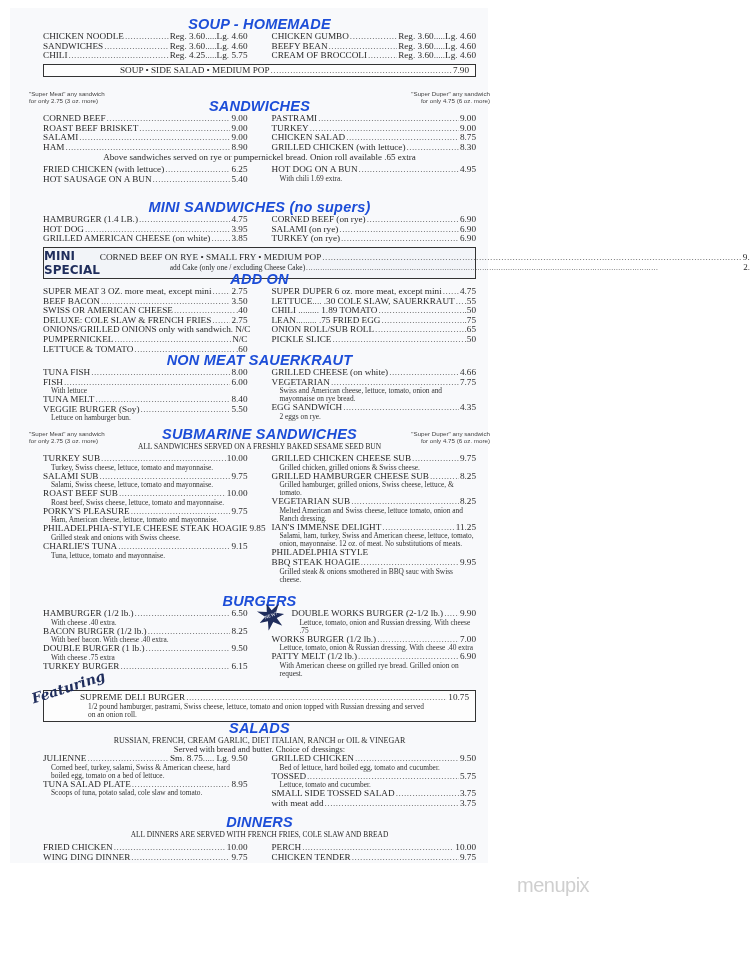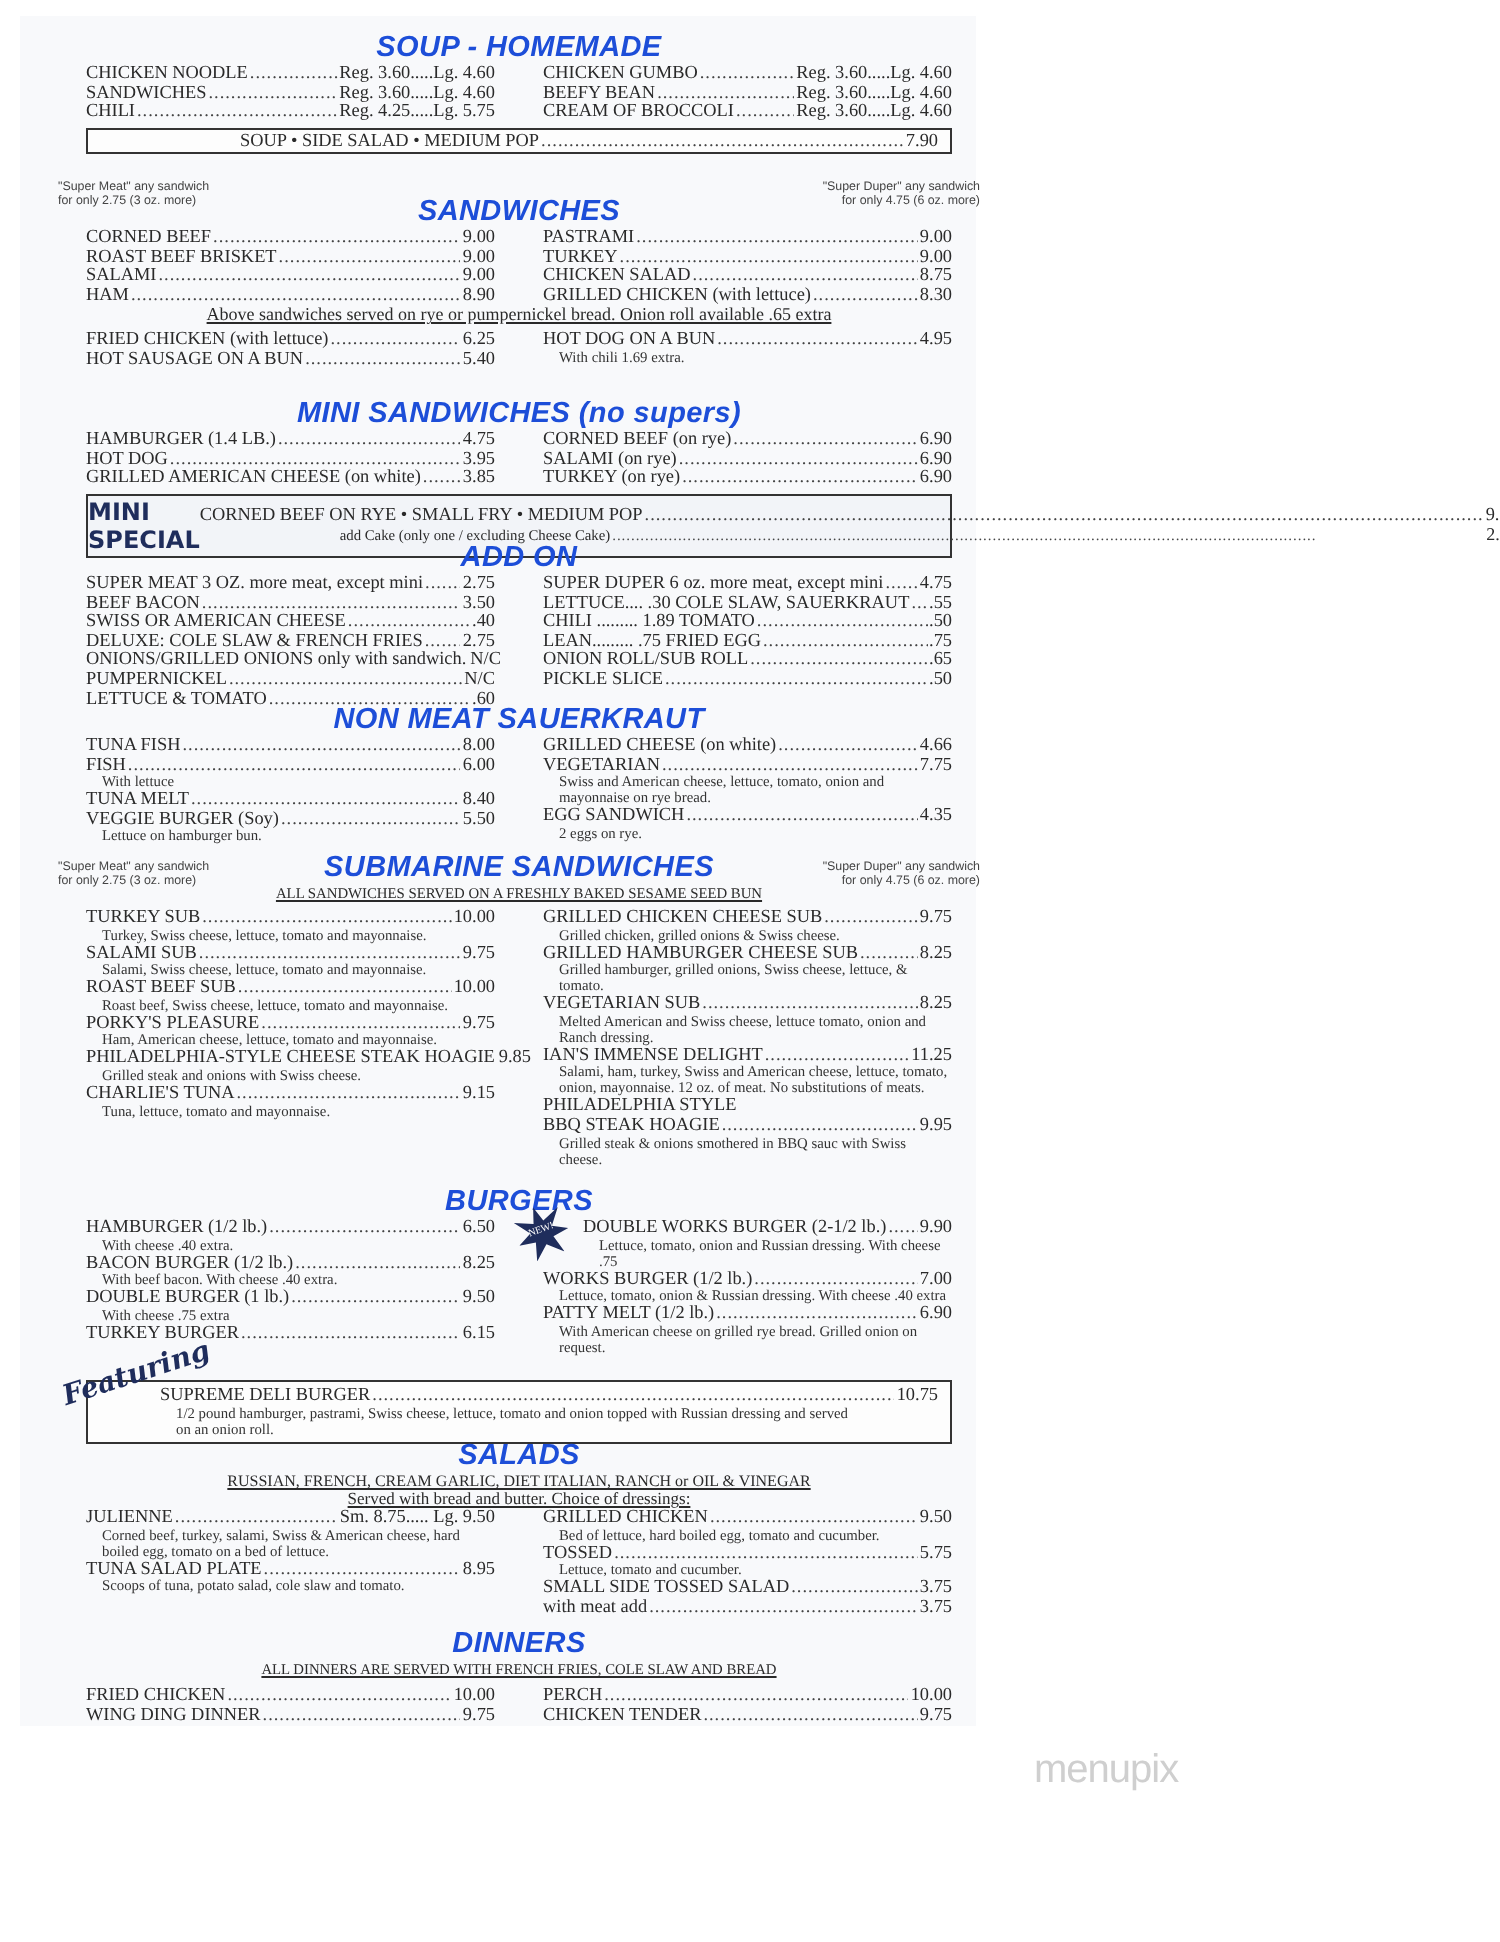--- a/index.html
+++ b/index.html
@@ -12,21 +12,21 @@
   .sec { position:absolute; left:0; width:433px; }
   .cols { display:flex; gap:24px; }
   .col { flex:1; min-width:0; }
   .row { display:flex; align-items:baseline; font-size:9.2px; line-height:9.6px; white-space:nowrap; text-transform:none; }
   .row .n { flex:0 0 auto; }
   .row .d { flex:1 1 auto; overflow:hidden; margin:0 1px; }
   .row .d::after { content:"......................................................................................................................................................"; letter-spacing:0.5px; color:#444; }
   .row .p { flex:0 0 auto; }
   .desc { font-size:7.4px; line-height:8px; padding-left:8px; color:#333; }
   .note { font-family:"Liberation Sans", sans-serif; font-size:6.2px; line-height:7px; color:#444; text-align:center; }
-  .center { text-align:center; font-size:8.5px; line-height:9px;text-decoration:underline; }
+  .center { text-align:center; font-size:8.5px; line-height:9px; }
   .box { border:1.5px solid #333; background:#fdfdfd; }
   .wm { position:absolute; left:517px; top:874px; font-family:"Liberation Sans", sans-serif; font-size:20px;
         color:#cfcfcf; letter-spacing:-0.5px; font-weight:300; }
   .star { display:inline-block; width:26px; height:26px; background:#1f2d5c; color:#fff; font-size:5px;
           text-align:center; line-height:26px; clip-path:polygon(50% 0,60% 30%,95% 15%,72% 45%,100% 60%,68% 65%,78% 100%,50% 75%,22% 100%,32% 65%,0 60%,28% 45%,5% 15%,40% 30%);
           transform:rotate(-20deg); }
   .feat { font-family:"DejaVu Serif", serif; font-style:italic; font-weight:bold; color:#1f2d5c;
           font-size:14px; position:absolute; left:-14px; top:-12px; transform:rotate(-18deg); }
 </style>
 </head>

